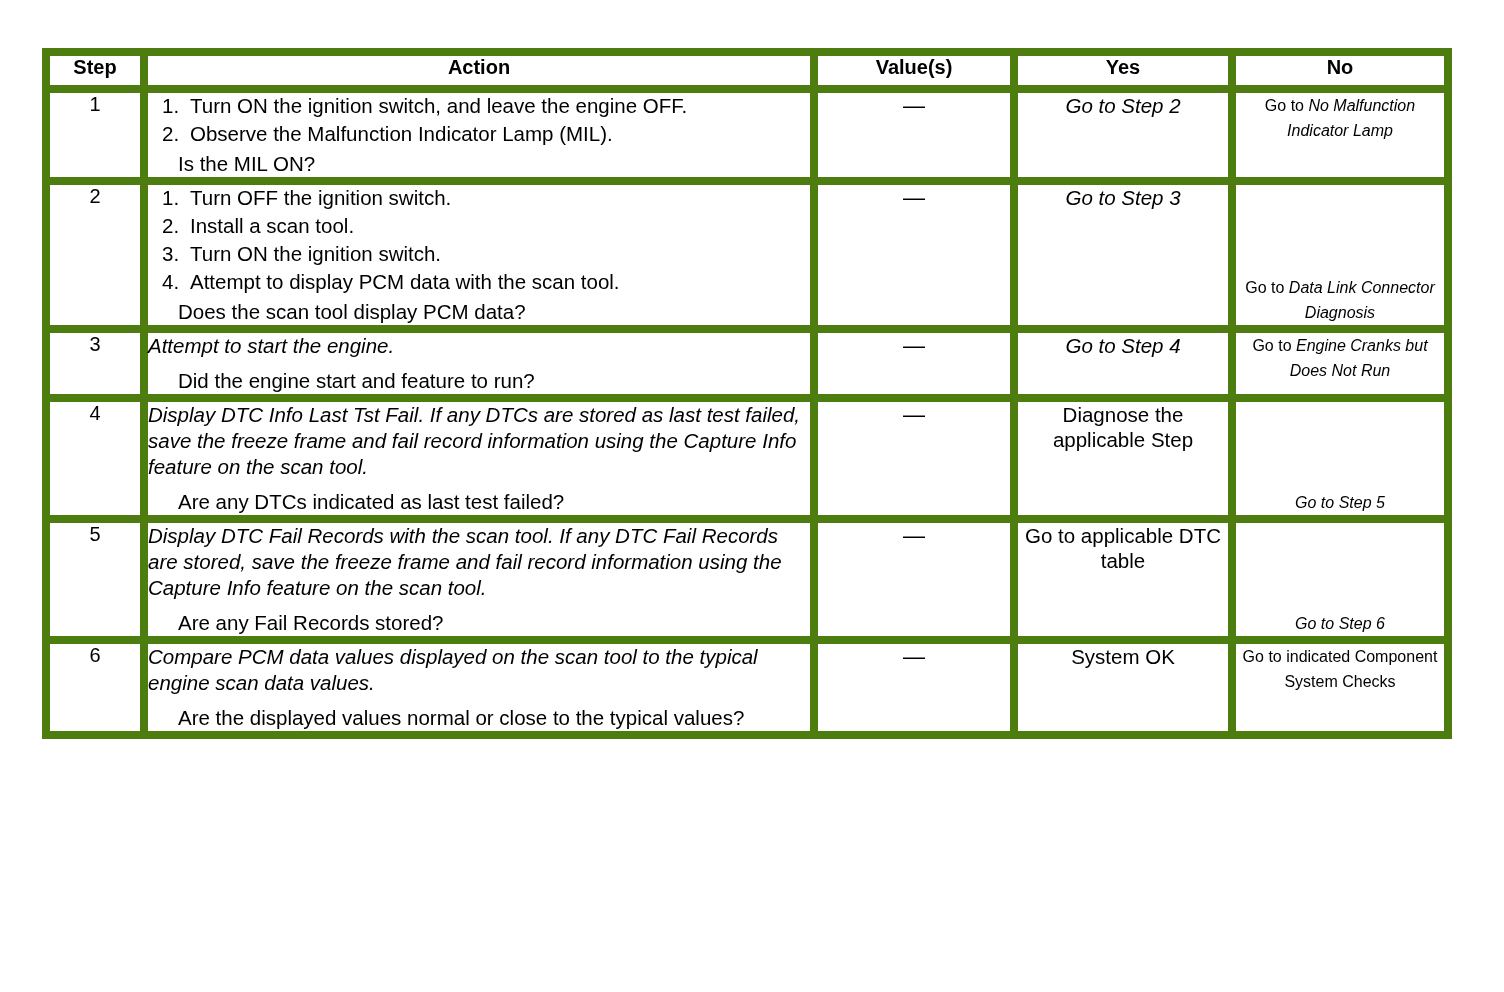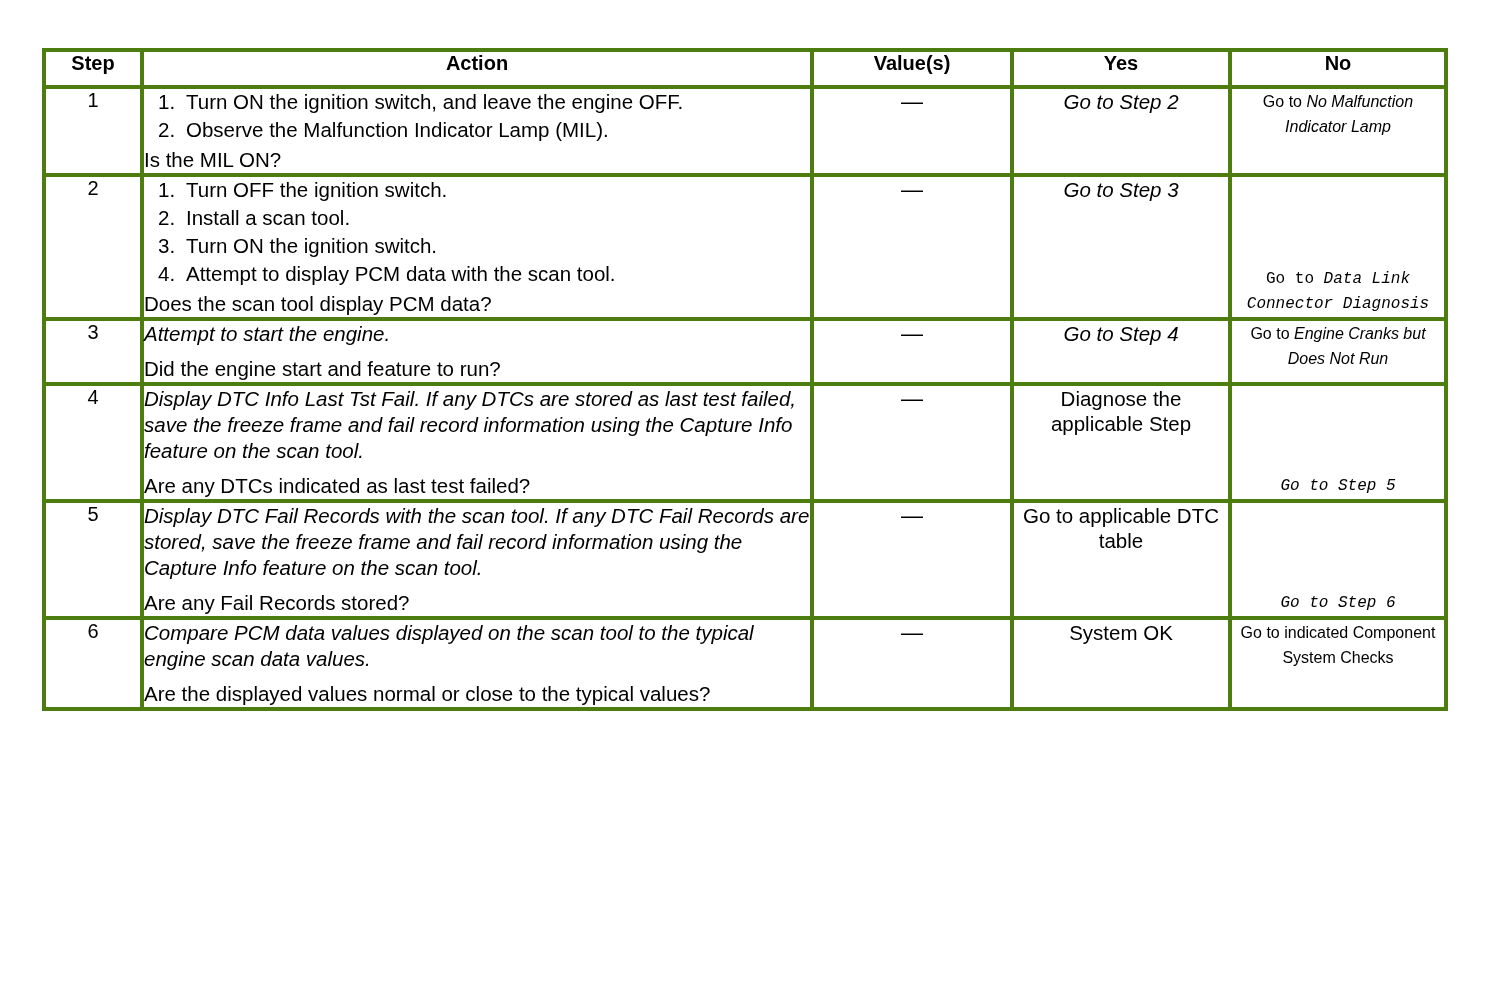--- a/index.html
+++ b/index.html
@@ -45,21 +45,21 @@
 
   table.obd {
     border-collapse: collapse;
     width: 1402px;
     table-layout: fixed;
     background: #fff;
   }
 
   table.obd th,
   table.obd td {
-    border: 4px solid #4d7c0f;
+    border: 8px solid #4d7c0f;
     padding: 0;
     vertical-align: top;
   }
 
   
   col.c-step   { width: 98px; }
   col.c-action { width: 670px; }
   col.c-value  { width: 200px; }
   col.c-yes    { width: 218px; }
   col.c-no     { width: 216px; }
@@ -104,21 +104,20 @@
   td.no-cell {
     text-align: center;
     vertical-align: middle;
     padding: 4px 6px 6px 6px;
     font-size: 16px;
     line-height: 25px;
   }
 
   td.no-cell.bottom-al {
     vertical-align: bottom;
-    font-family: Liberation Mono, monospace;
   }
 
   .italic { font-style: italic; }
 
   ol.steps {
     list-style: none;
     margin: 0 0 0 0;
     padding: 0;
   }
   ol.steps li {
@@ -130,20 +129,21 @@
   ol.steps li .num {
     position: absolute;
     left: 14px;
     top: 0;
   }
   ol.steps li:last-child { margin-bottom: 0; }
 
   .question {
     margin-top: 4px;
     line-height: 26px;
+    margin-left: 30px;
   }
 
   .para {
     line-height: 26px;
     margin: 0;
     font-style: italic;
   }
   .para + .question {
     margin-top: 9px;
   }

